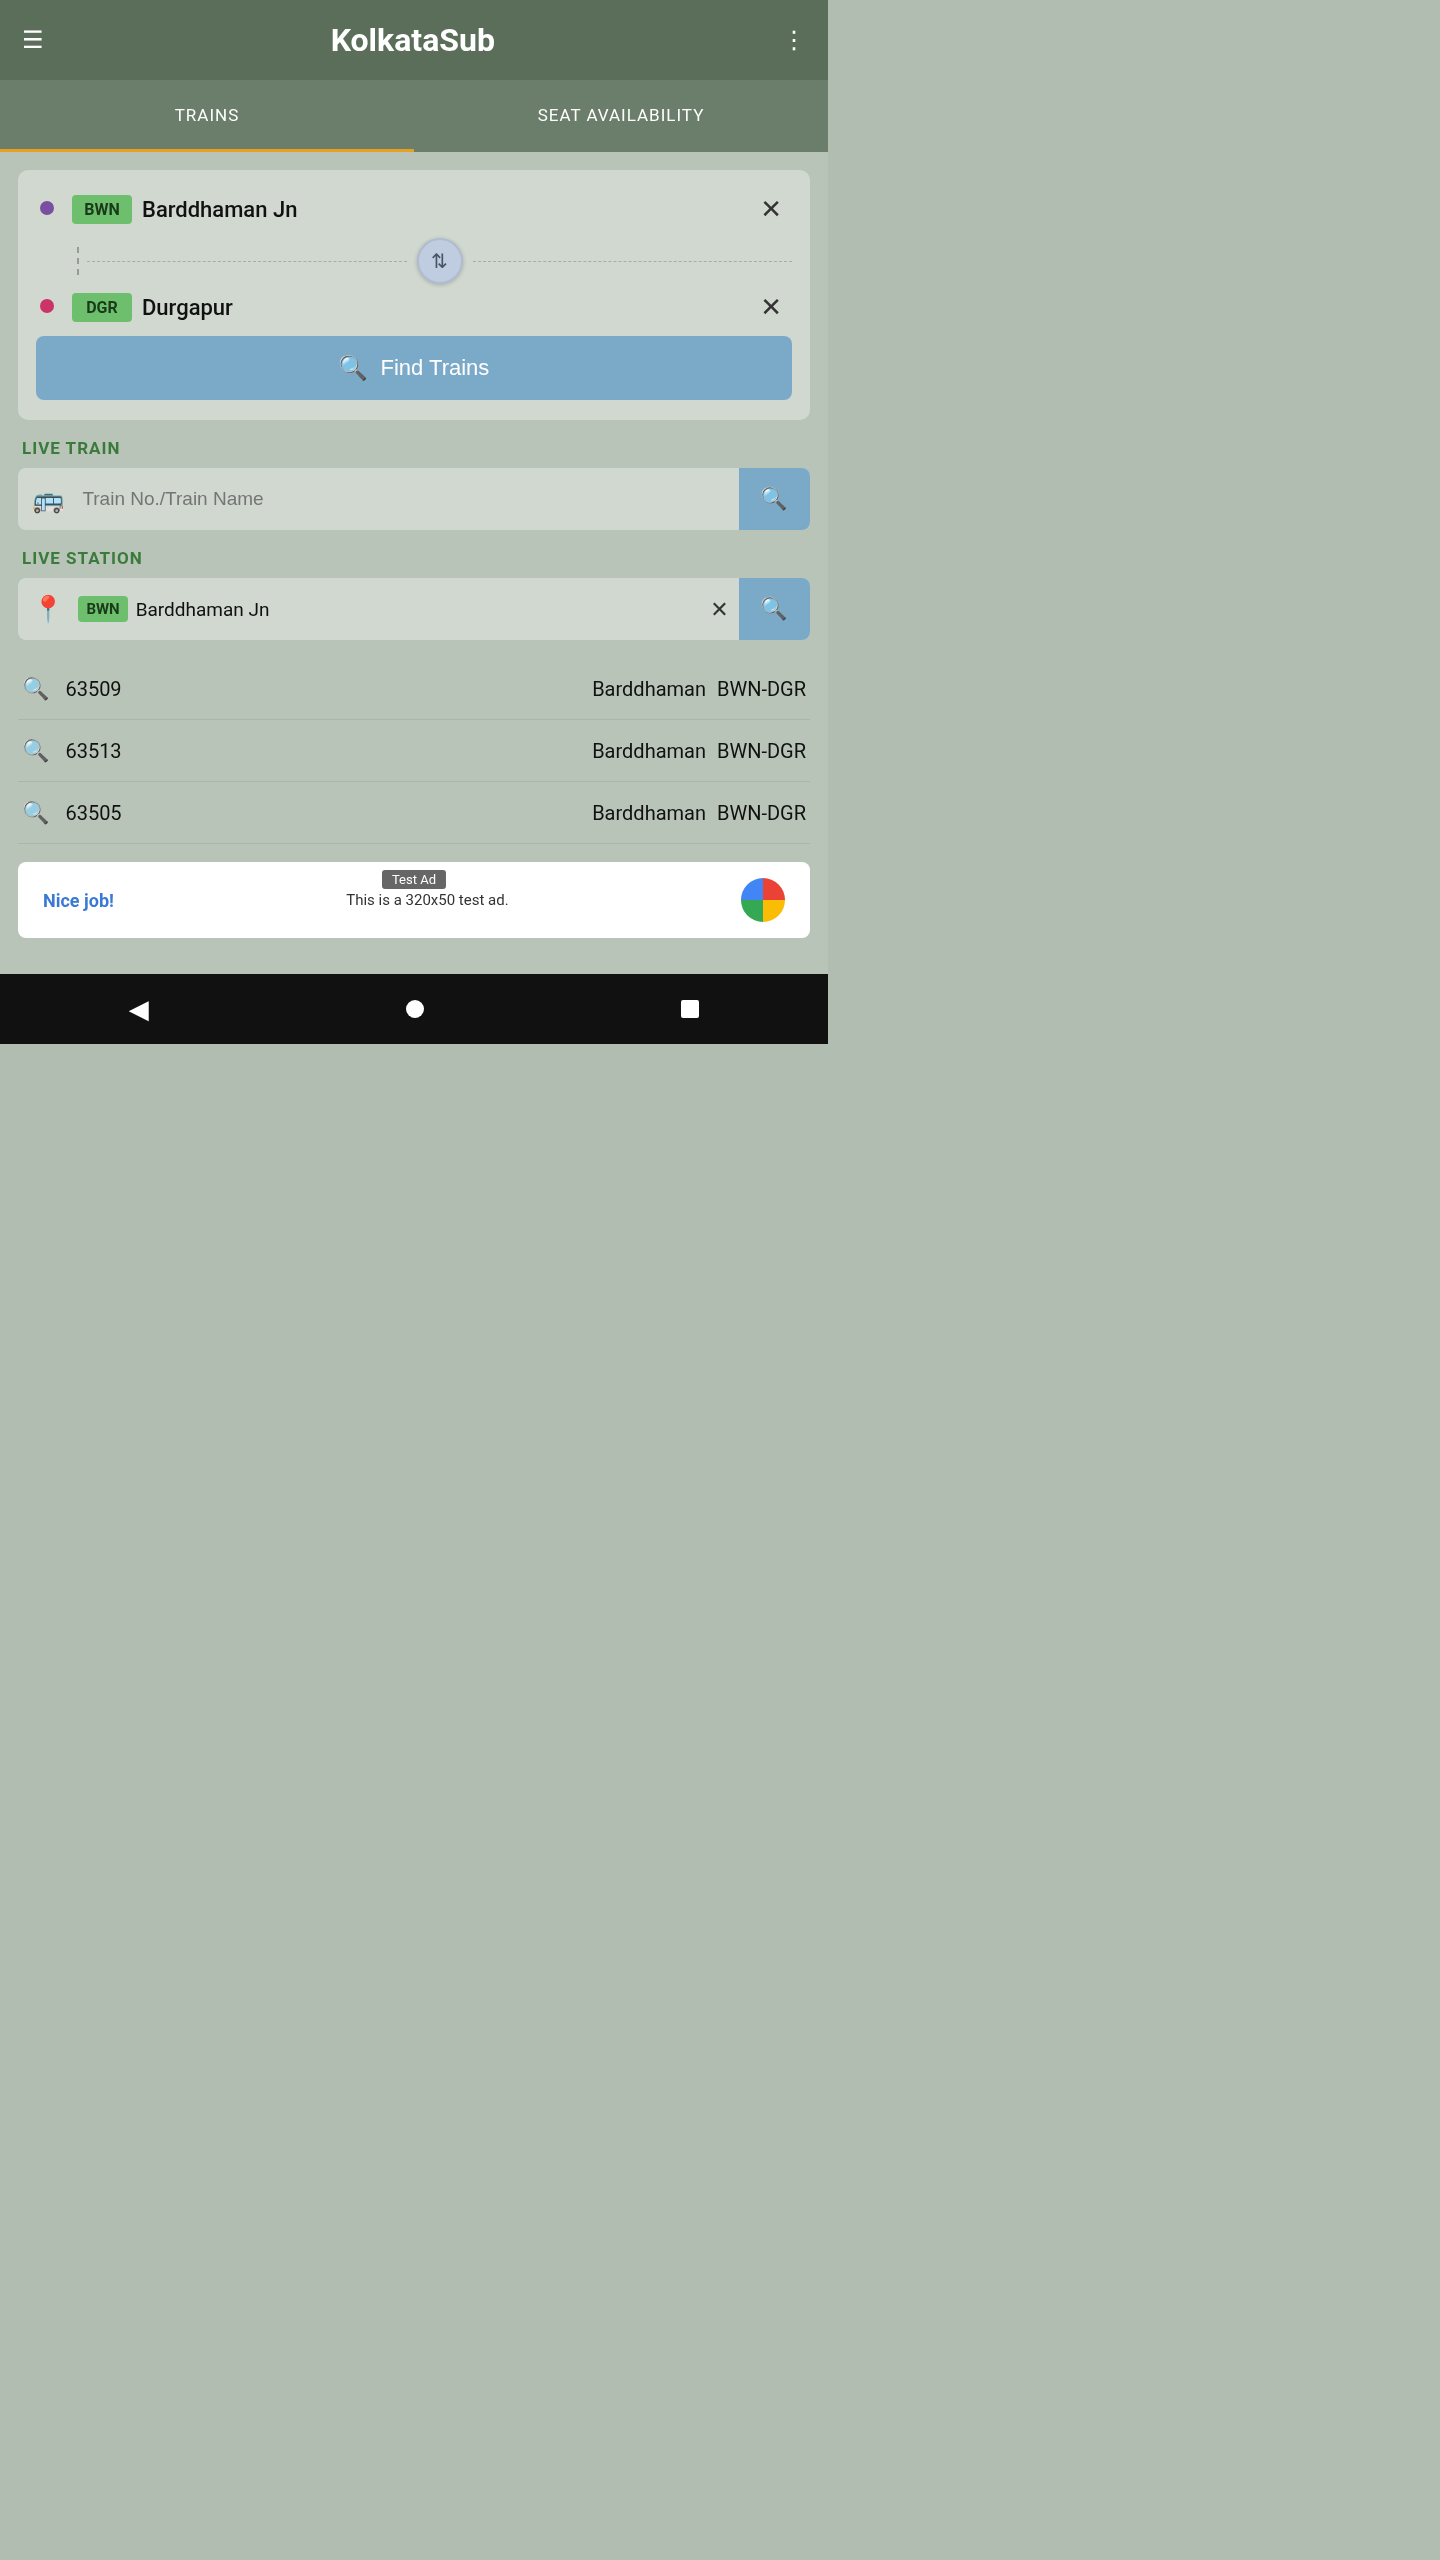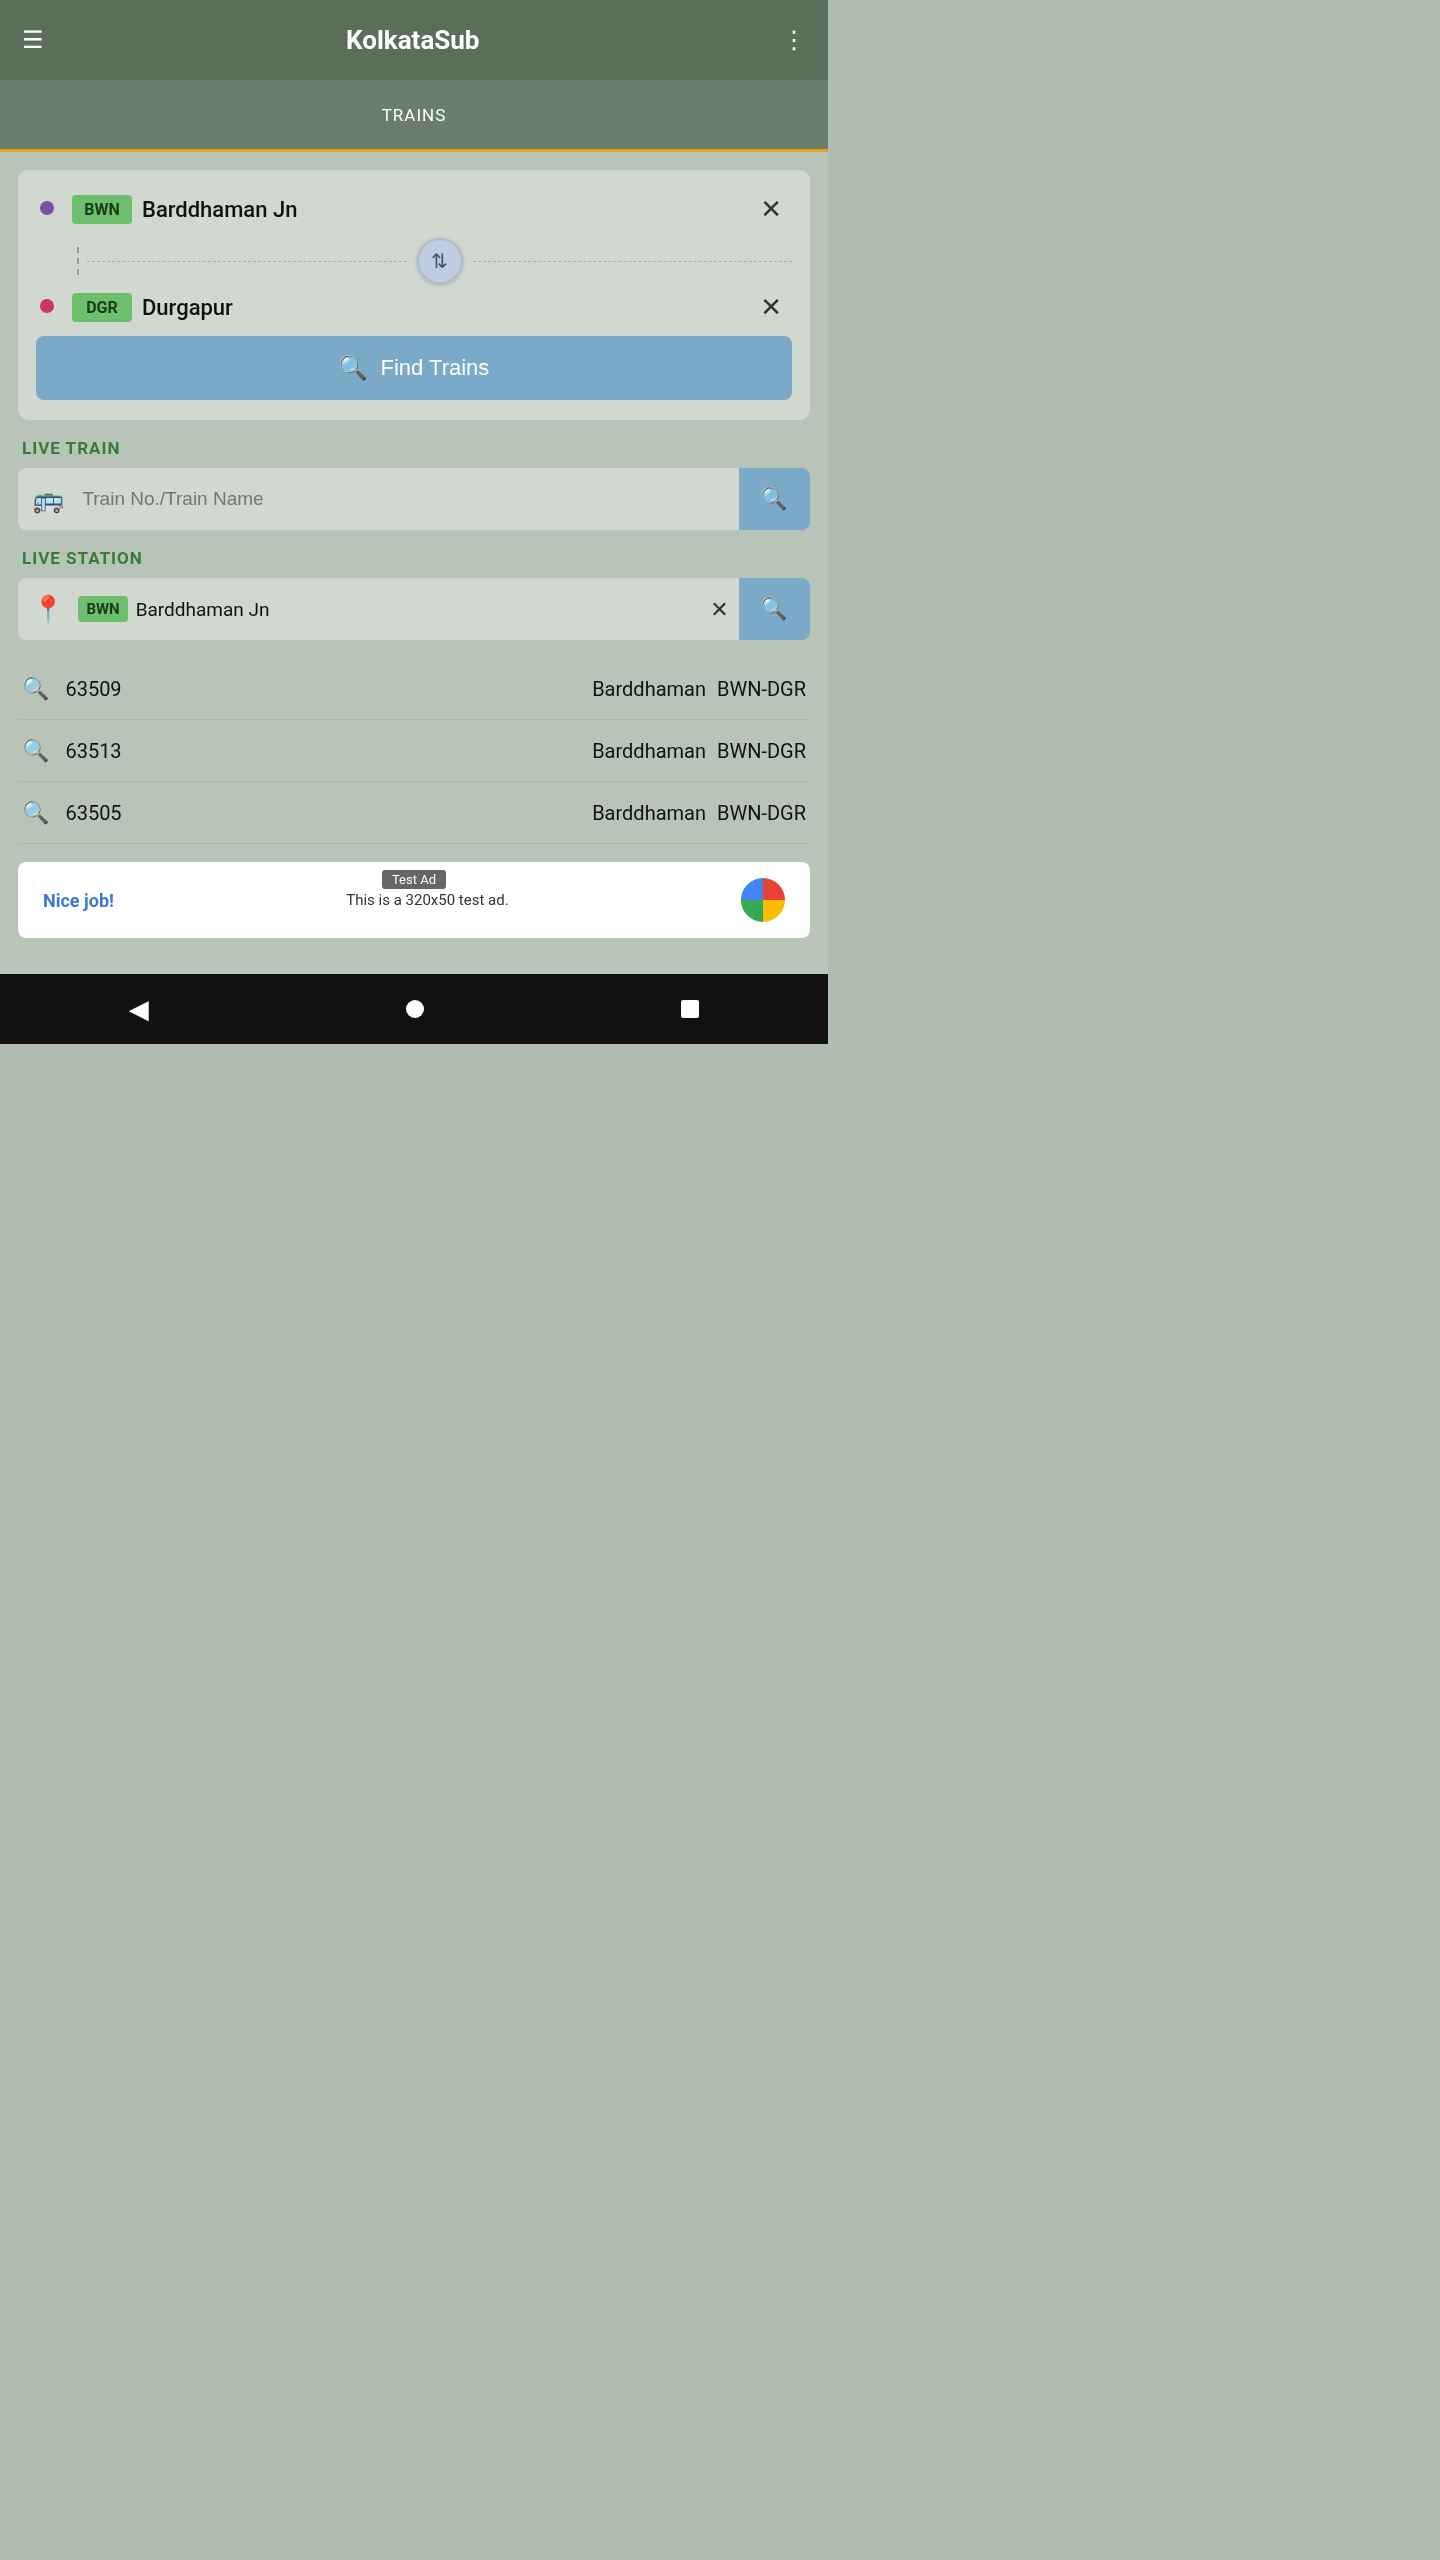--- a/index.html
+++ b/index.html
@@ -16,21 +16,21 @@
     .app-bar {
       background: #5a6e5a;
       display: flex;
       align-items: center;
       justify-content: space-between;
       padding: 18px 22px;
       height: 80px;
     }
     .app-bar-title {
       color: white;
-      font-size: 26px;
+      font-size: 32px;
       font-weight: bold;
     }
     .hamburger-icon, .more-icon {
       color: white;
       font-size: 24px;
       cursor: pointer;
     }
 
     
     .tab-bar {
@@ -346,20 +346,23 @@
 <div class="app-bar">
   <span class="hamburger-icon">☰</span>
   <span class="app-bar-title">KolkataSub</span>
   <span class="more-icon">⋮</span>
 </div>
 
 <div class="tab-bar">
   <div class="tab-item active">
     <span>TRAINS</span>
   </div>
+  <div class="tab-item">
+    <span>SEAT AVAILABILITY</span>
+  </div>
 </div>
 
 <div class="main-content">
 
   <div class="search-card">
 
     <div class="station-row" style="position:relative;">
 
       <div style="position:relative; width:24px; margin-right:12px; height:32px;">
         <div style="width:14px;height:14px;background:#7a4fa0;border-radius:50%;position:absolute;top:8px;left:4px;"></div>

